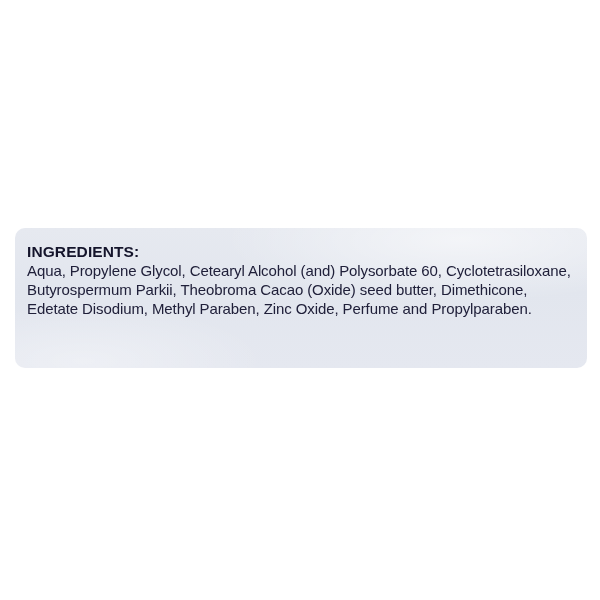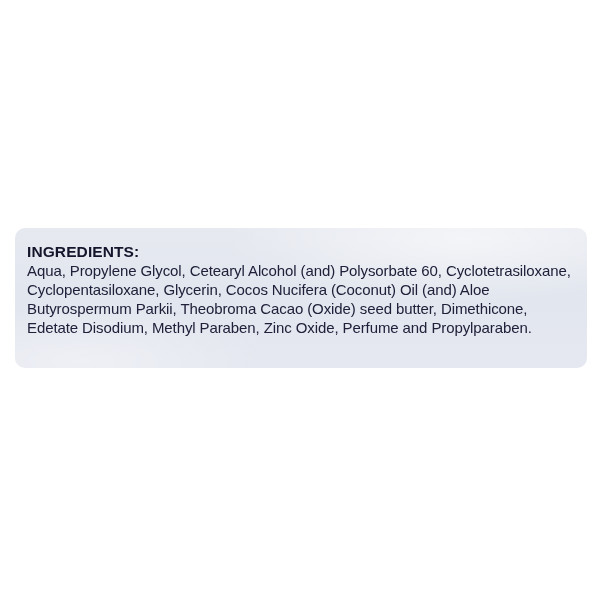--- a/index.html
+++ b/index.html
@@ -48,17 +48,16 @@
     white-space: nowrap;
   }
 </style>
 </head>
 <body>
 
 <div class="page">
   <div class="label-card">
     <div class="ingredients-heading">INGREDIENTS:</div>
     <div class="ingredients-line">Aqua, Propylene Glycol, Cetearyl Alcohol (and) Polysorbate 60, Cyclotetrasiloxane,</div>
-    <div class="ingredients-line">Cyclopentasiloxane, Glycerin, Cocos Nucifera (Coconut) Oil (and) Aloe</div>
     <div class="ingredients-line">Butyrospermum Parkii, Theobroma Cacao (Oxide) seed butter, Dimethicone,</div>
     <div class="ingredients-line">Edetate Disodium, Methyl Paraben, Zinc Oxide, Perfume and Propylparaben.</div>
   </div>
 </div>
 
 </body></html>

